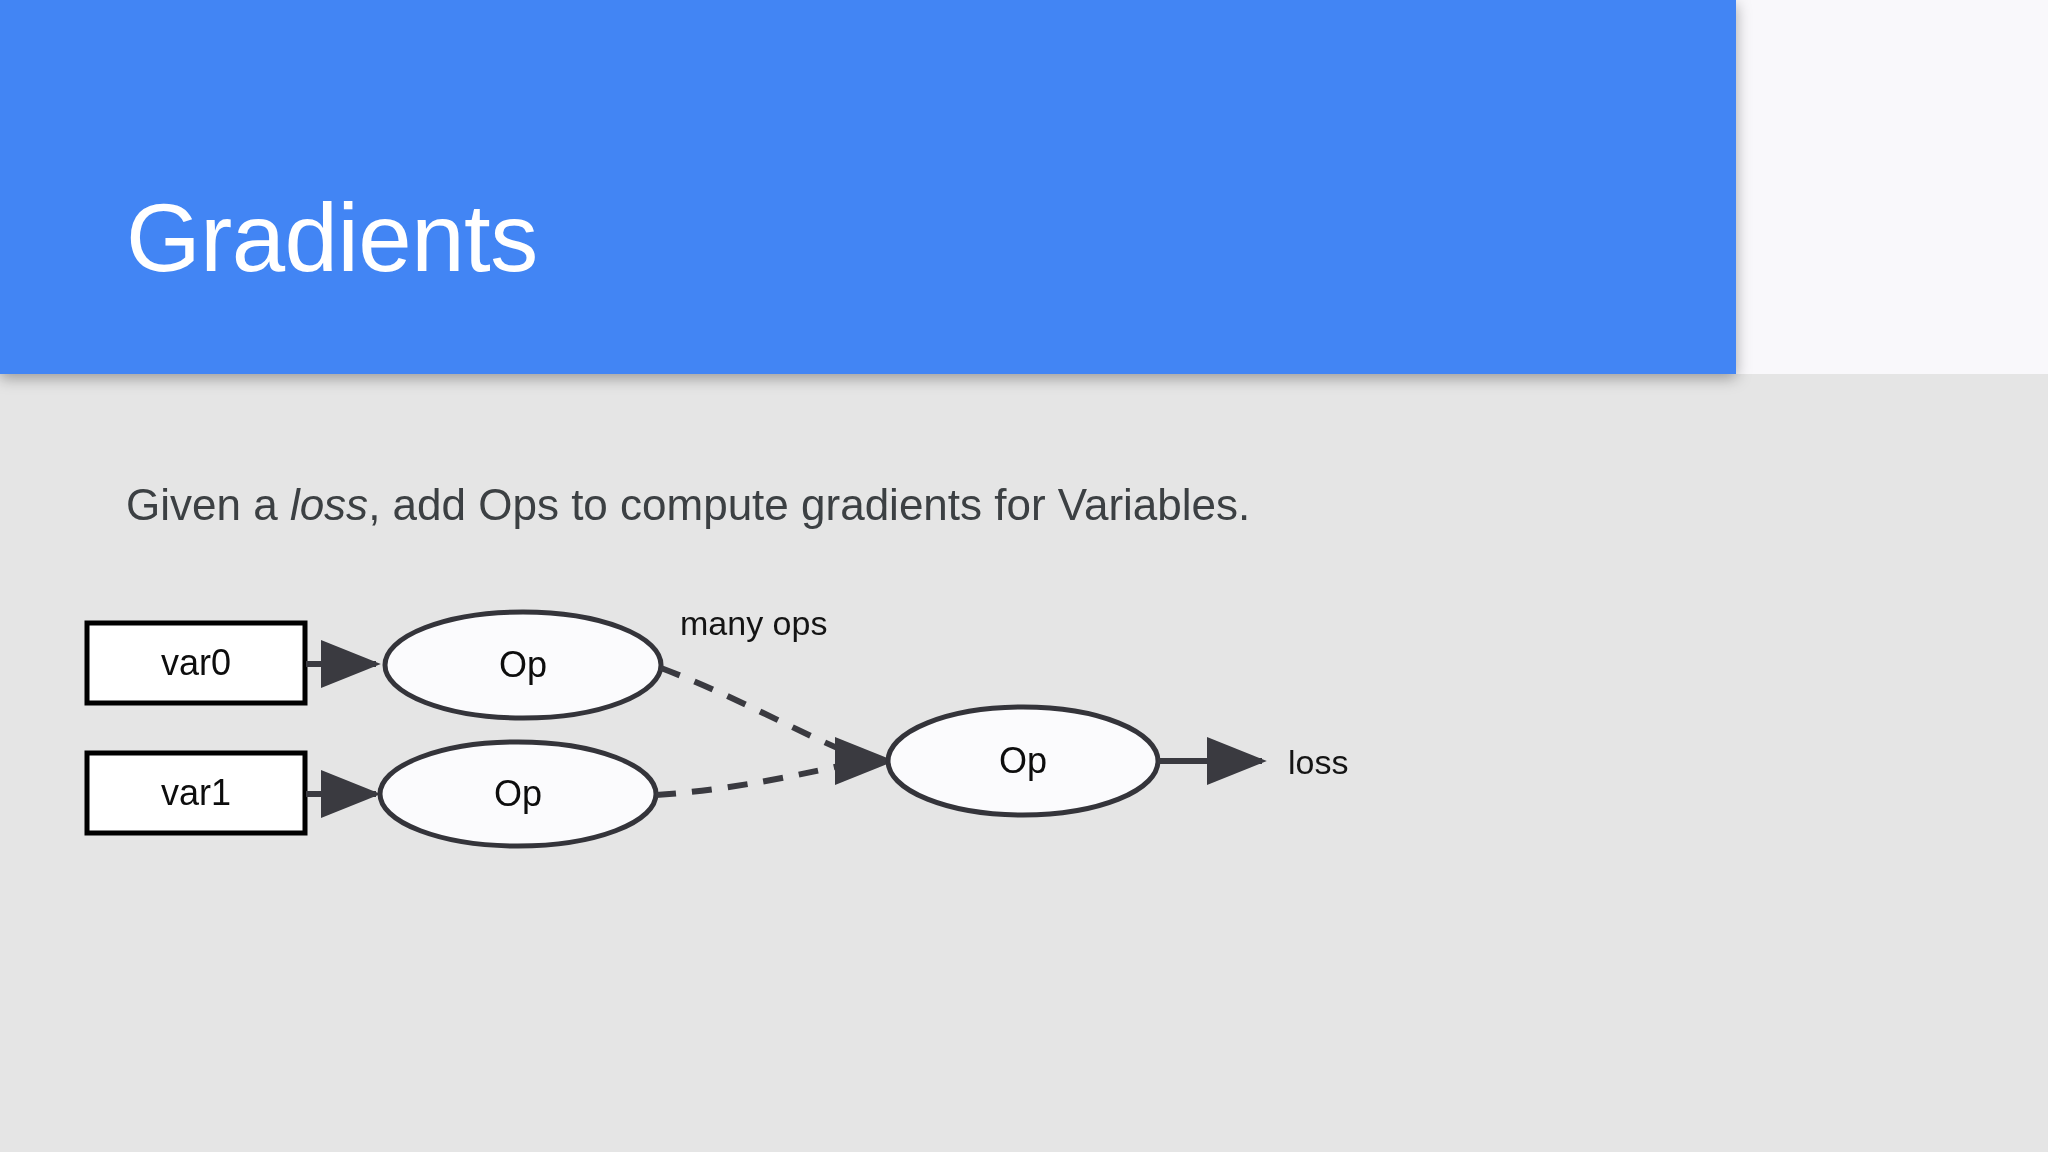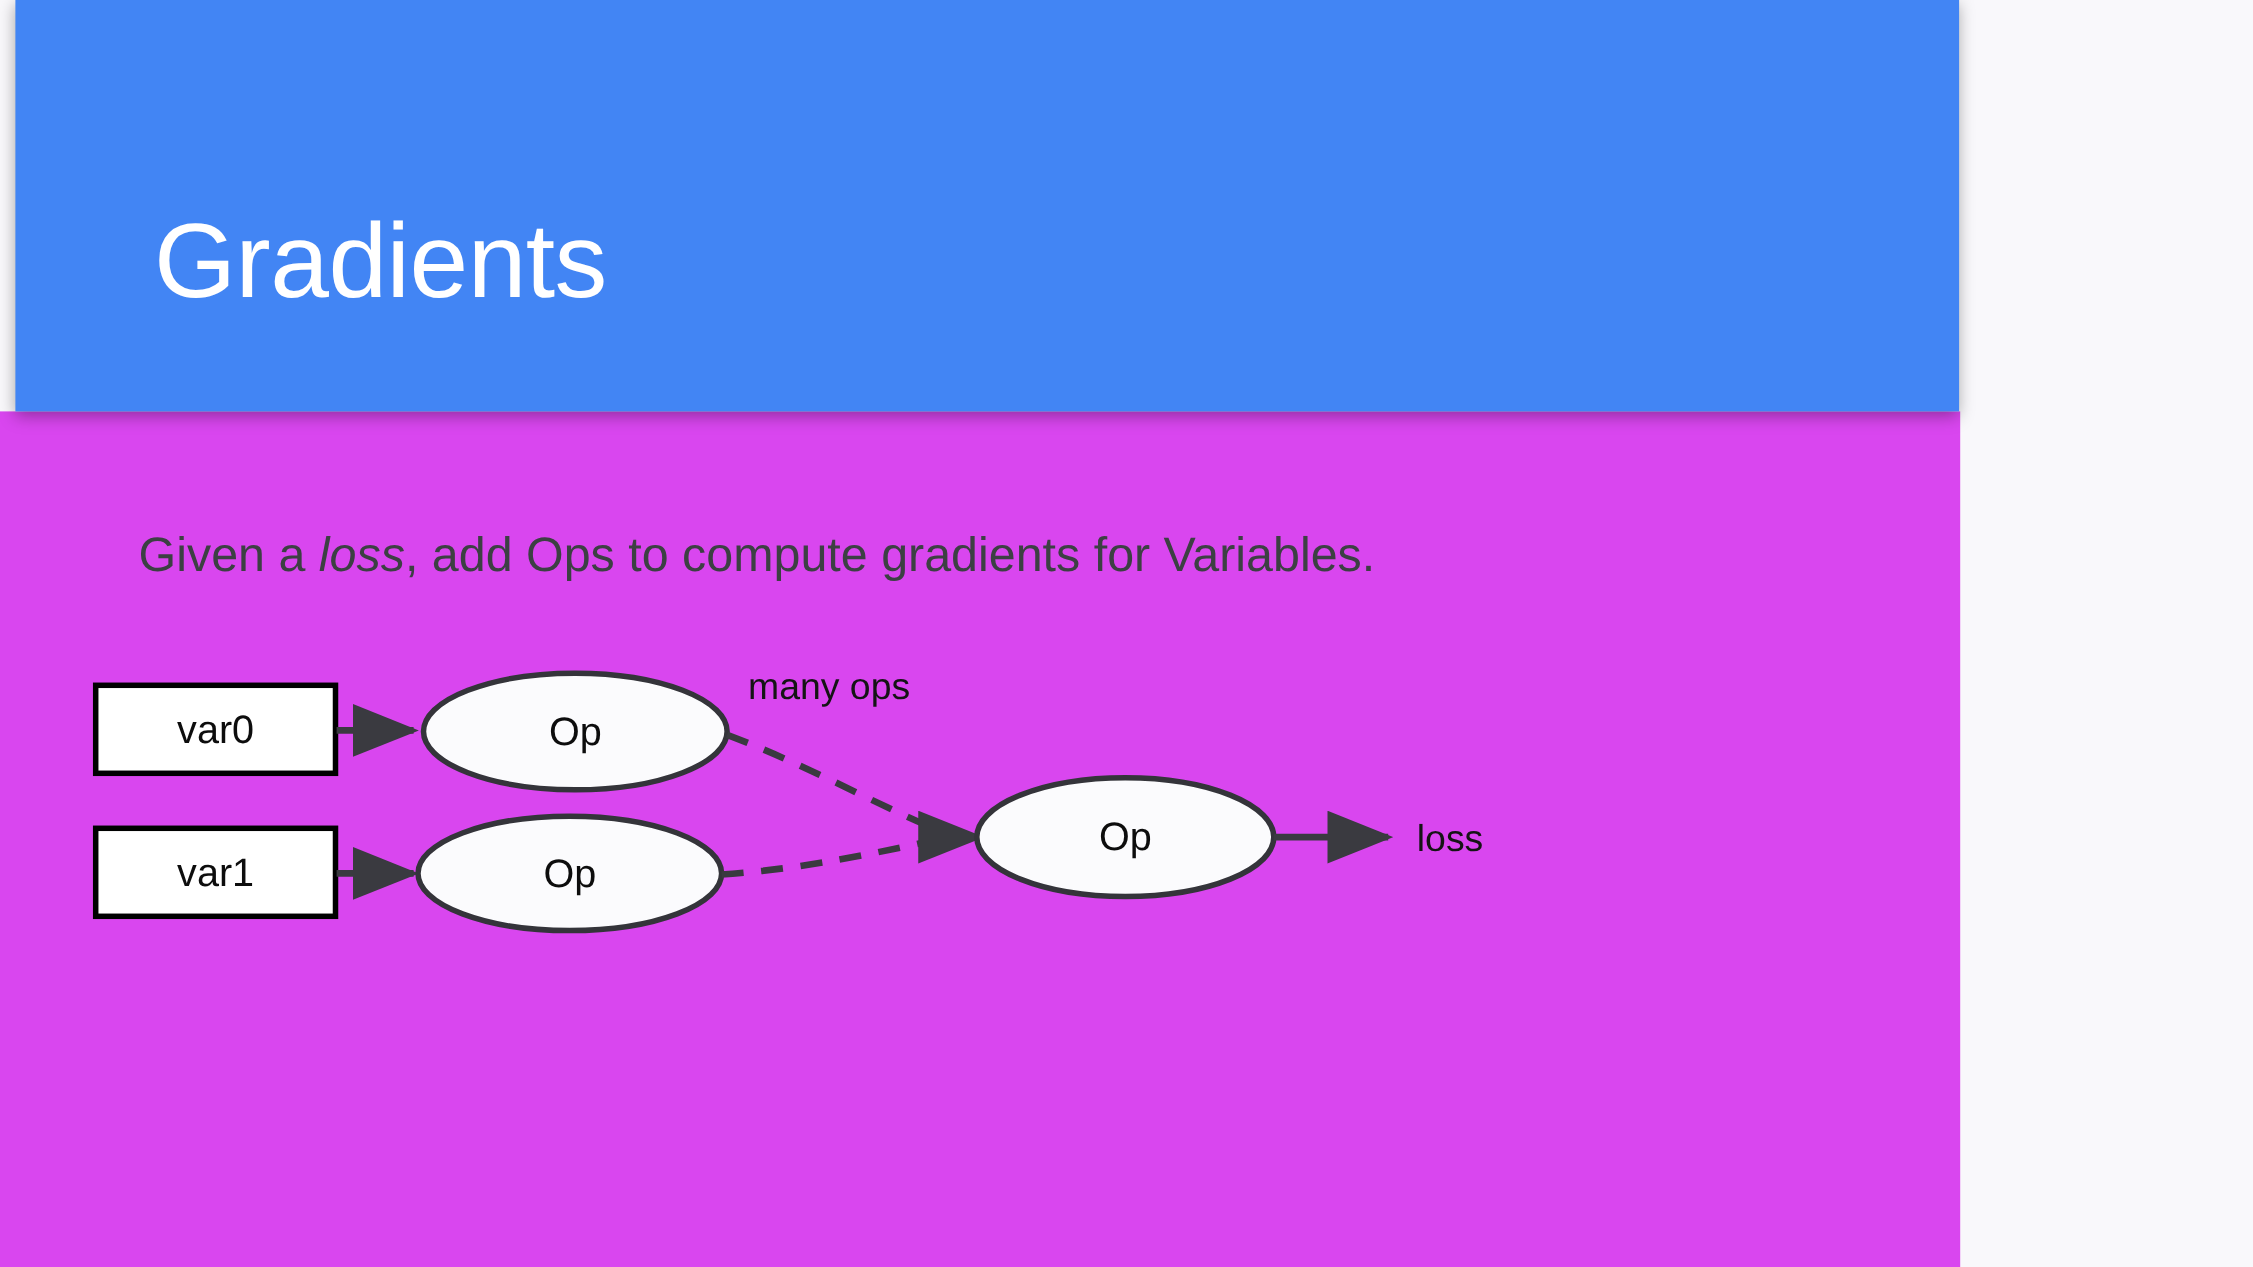--- a/index.html
+++ b/index.html
@@ -20,50 +20,49 @@
     position: absolute;
     inset: 0;
     width: 2048px;
     height: 1152px;
     background: #f9f8fb;
   }
 
   
   #header-band {
     position: absolute;
-    left: 14px;
+    left: 0;
     top: 0;
     width: 1736px;
     height: 374px;
     background: #4285f4;
     box-shadow: 0 4px 14px rgba(0,0,0,0.34);
     z-index: 2;
-    padding-left: 31px;
   }
 
   #slide-title {
     position: absolute;
     left: 126px;
     top: 186px;
     font-size: 96px;
     line-height: 1.08;
     font-weight: 400;
     color: #ffffff;
     letter-spacing: -0.5px;
     white-space: nowrap;
   }
 
   
   #body-area {
     position: absolute;
     left: 0;
     top: 374px;
-    width: 1782px;
+    width: 2048px;
     height: 778px;
-    background: #d946ef;
+    background: #e5e5e5;
     z-index: 1;
   }
 
   #subtitle-line {
     position: absolute;
     left: 126px;
     top: 102px;
     font-size: 44px;
     line-height: 1.3;
     color: #3c4043;

